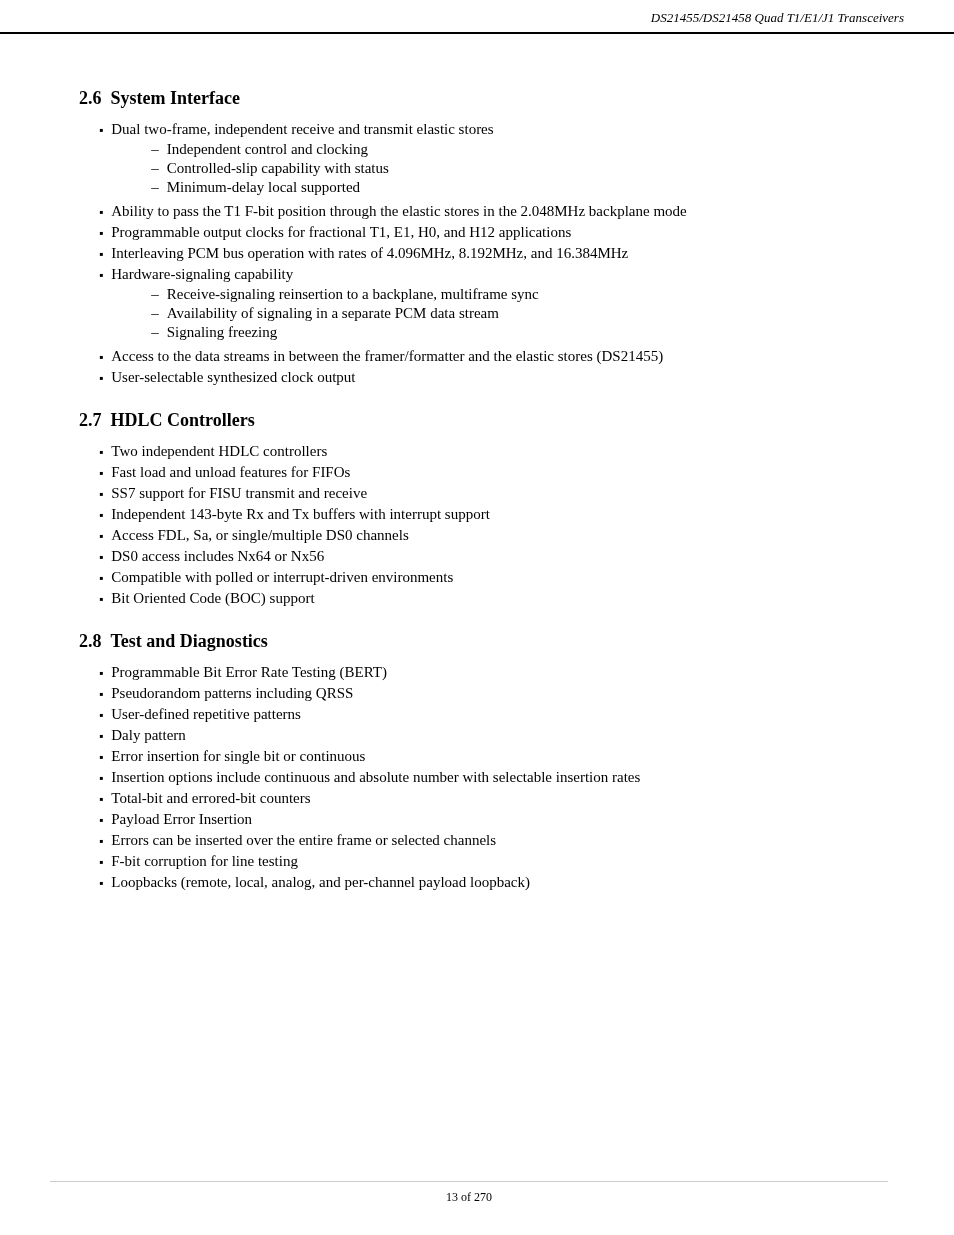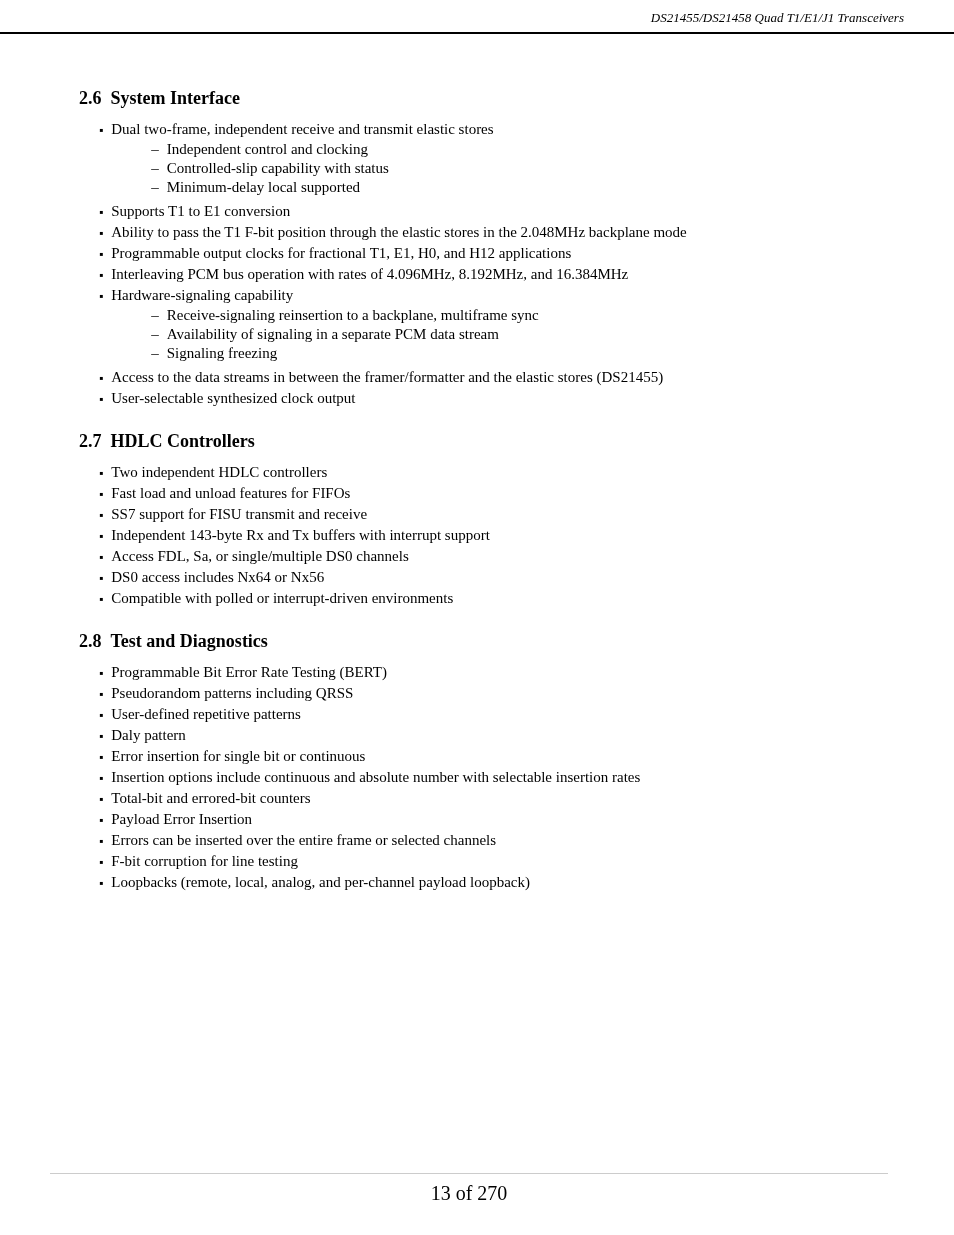--- a/index.html
+++ b/index.html
@@ -92,21 +92,21 @@
       margin-right: 8px;
       flex-shrink: 0;
     }
 
     .footer {
       position: absolute;
       bottom: 30px;
       left: 0;
       right: 16px;
       text-align: center;
-      font-size: 20px;
+      font-size: 12px;
       border-top: 1px solid #ccc;
       padding-top: 8px;
       margin: 0 50px;
     }
 
     .li-text {
       flex: 1;
     }
   </style>
 </head>
@@ -128,23 +128,20 @@
               </li>
               <li>
                 <span class="li-text">Controlled-slip capability with status</span>
               </li>
               <li>
                 <span class="li-text">Minimum-delay local supported</span>
               </li>
             </ul></div>
         </li>
         <li>
-          <span class="li-text">Supports T1 to E1 conversion</span>
-        </li>
-        <li>
           <span class="li-text">Ability to pass the T1 F-bit position through the elastic stores in the 2.048MHz backplane mode</span>
         </li>
         <li>
           <span class="li-text">Programmable output clocks for fractional T1, E1, H0, and H12 applications</span>
         </li>
         <li>
           <span class="li-text">Interleaving PCM bus operation with rates of 4.096MHz, 8.192MHz, and 16.384MHz</span>
         </li>
         <li>
           <div><span class="li-text">Hardware-signaling capability</span><ul class="sub-list">
@@ -181,20 +178,23 @@
           <span class="li-text">Independent 143-byte Rx and Tx buffers with interrupt support</span>
         </li>
         <li>
           <span class="li-text">Access FDL, Sa, or single/multiple DS0 channels</span>
         </li>
         <li>
           <span class="li-text">DS0 access includes Nx64 or Nx56</span>
         </li>
         <li>
           <span class="li-text">Compatible with polled or interrupt-driven environments</span>
+        </li>
+        <li>
+          <span class="li-text">Bit Oriented Code (BOC) support</span>
         </li>
       </ul>
       <h2 class="section-heading"><span class="section-num">2.8&nbsp;&nbsp;</span>Test and Diagnostics</h2>
       <ul class="bullet-list">
         <li>
           <span class="li-text">Programmable Bit Error Rate Testing (BERT)</span>
         </li>
         <li>
           <span class="li-text">Pseudorandom patterns including QRSS</span>
         </li>

